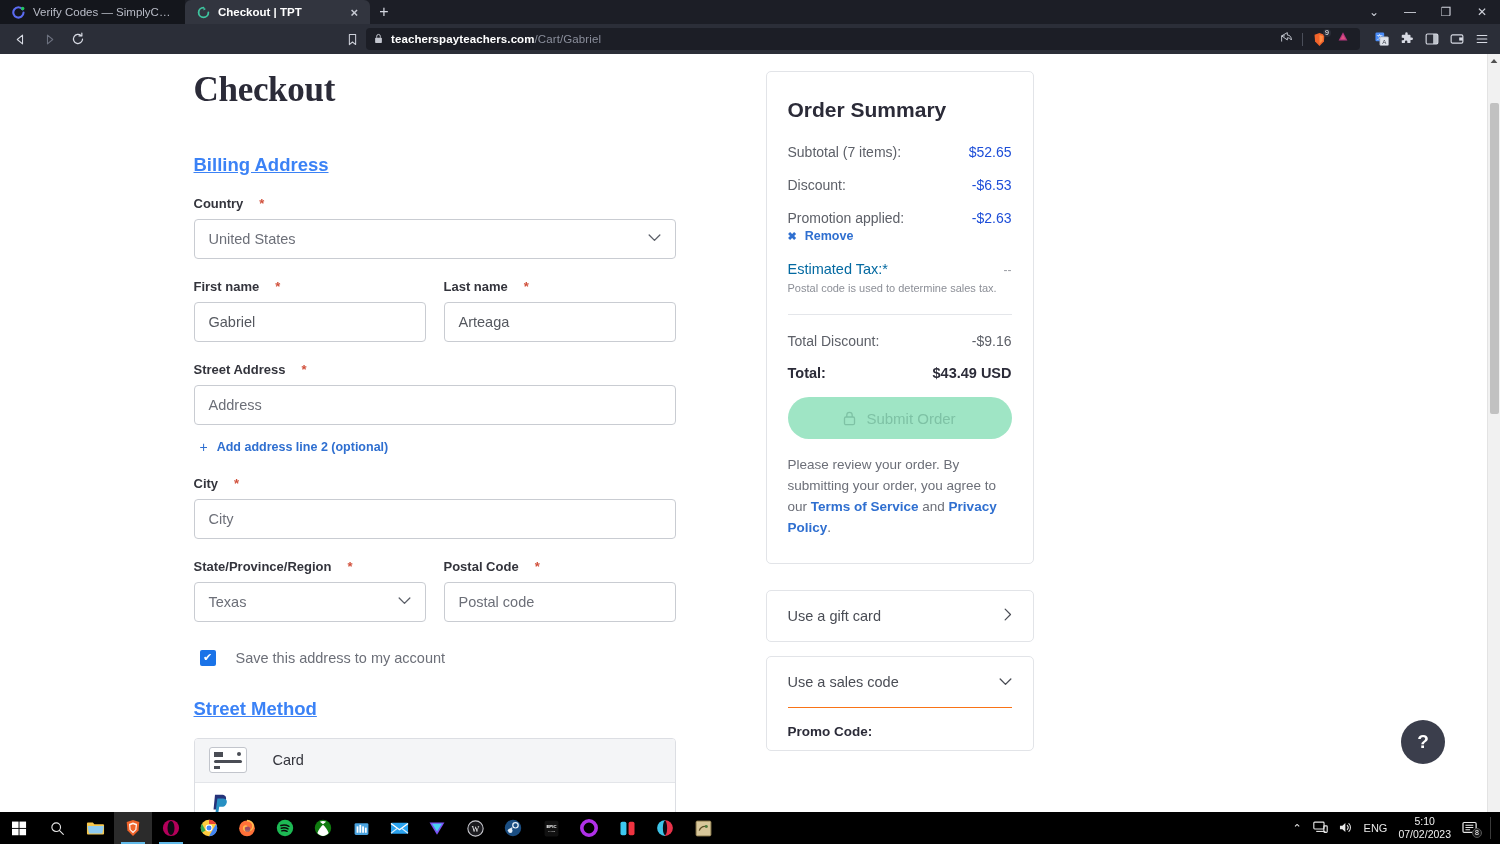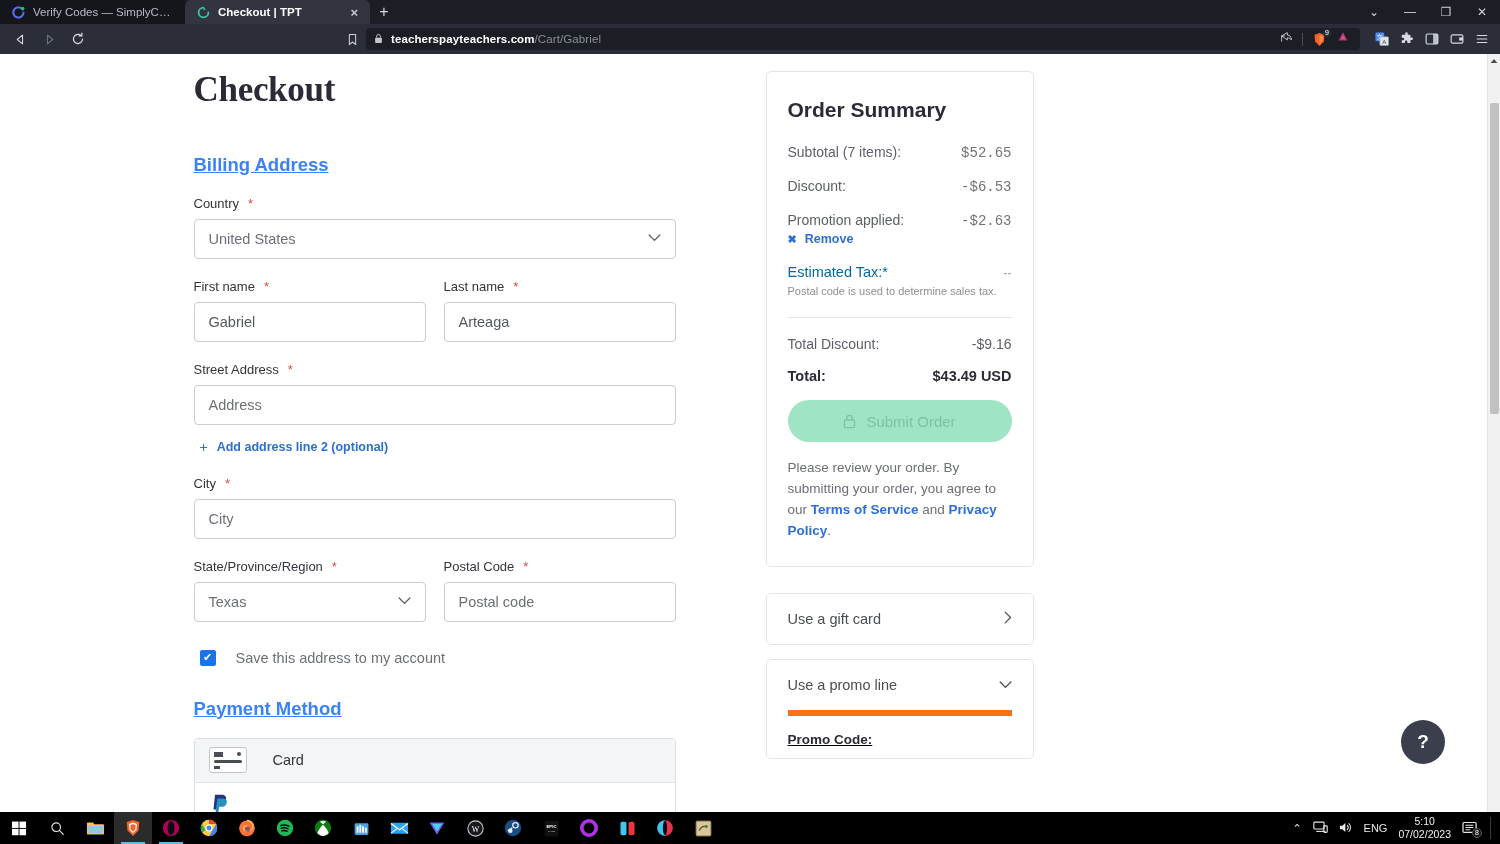--- a/index.html
+++ b/index.html
@@ -90,22 +90,22 @@
     font-size: 35px; color: #2b2b38; letter-spacing: -0.3px; line-height: 1.1;
   }
   .subtitle { font-size: 14.5px; color: #6c6f78; margin-top: 12px; }
 
   h2.section-title {
     font-size: 18.5px; color: #3b82f6; font-weight: bold; margin-top: 44px; text-decoration: underline;
   }
 
   .field { margin-top: 20px; }
   .field-label {
-    font-size: 13px; color: #33343c; font-weight: normal; margin-bottom: 8px;
-    display: flex; align-items: baseline; gap: 9px;
+    font-size: 13px; color: #33343c; font-weight: bold; margin-bottom: 8px;
+    display: flex; align-items: baseline; gap: 16px;
   }
   .req { color: #d1503b; font-size: 13px; }
   .input, .select {
     width: 100%; height: 40px; border: 1px solid #c9ccd2; border-radius: 4px;
     background: #fff; display: flex; align-items: center; padding: 0 14px;
     font-size: 14.5px; color: #6c6f78; position: relative;
   }
   .input.filled { color: #55585f; }
   .select .chev {
     margin-left: auto; color: #5c6069; font-size: 11px; line-height: 1;
@@ -151,21 +151,21 @@
     border: 1px solid #e2e4e8; border-radius: 5px; background: #fff;
     padding: 26px 21px 24px 21px;
   }
   .card h3 {
     font-size: 21px; color: #2b2b38; font-weight: bold; margin-bottom: 22px;
   }
   .sumrow {
     display: flex; justify-content: space-between; align-items: baseline;
     font-size: 14px; color: #5d6068; margin-bottom: 17px; gap: 44px;
   }
-  .sumrow .val { color: #737373; font-family: Liberation Mono, monospace; }
+  .sumrow .val { color: #1d4ed8; }
   .removerow {
     display: flex; align-items: center; gap: 8px; margin-top: -7px; margin-bottom: 18px;
     color: #2f6fd0; font-size: 12.5px; font-weight: bold;
   }
   .removerow .x { color: #2f6fd0; font-size: 11px; font-weight: bold; }
   .taxrow { display: flex; justify-content: space-between; align-items: baseline; }
   .taxrow .lbl { font-size: 14.5px; color: #0369a1; }
   .taxrow .dash { color: #9a9da4; font-size: 12px; }
   .taxnote { font-size: 11px; color: #8c8f97; margin-top: 5px; }
   .divider { height: 1px; background: #e4e6ea; margin: 20px 0 18px 0; }
@@ -187,21 +187,21 @@
 
   .accordion {
     margin-top: 26px; border: 1px solid #e2e4e8; border-radius: 5px; background: #fff;
     padding: 0 21px;
   }
   .accordion .head {
     height: 50px; display: flex; align-items: center; justify-content: space-between;
     font-size: 14.5px; color: #4a4d55;
   }
   .accordion .head .chev { color: #4a4d55; font-size: 13px; }
-  .acc-body { border-top: 6px solid #f97316; padding: 14px 0 10px 0; text-decoration: underline; }
+  .acc-body { border-top: 1px solid #f97316; padding: 14px 0 10px 0; }
   .acc-body .lbl { font-size: 13.5px; font-weight: bold; color: #2b2b38; }
 
   
   .helpbtn {
     position: absolute; right: 42px; bottom: 48px; width: 44px; height: 44px;
     border-radius: 50%; background: #3b3e4c; color: #fff; font-size: 19px;
     display: flex; align-items: center; justify-content: center; font-weight: bold;
   }
 
   
@@ -460,21 +460,21 @@
                 <span>Postal code</span>
               </div>
             </div>
           </div>
 
           <div class="savecheck">
             <span class="cbox">✔</span>
             <span class="lbl">Save this address to my account</span>
           </div>
 
-          <h2 class="section-title" style="margin-top:32px">Payment Method</h2>
+          <h2 class="section-title" style="margin-top:32px">Street Method</h2>
 
           <div class="paylist">
             <div class="payrow selected">
               <span class="cardicon">
                 <span class="s1"></span>
                   <span class="s2"></span>
                   <span class="s3"></span>
                   <span class="dot"></span>
               </span>
               <span>Card</span>
@@ -550,21 +550,21 @@
               <span class="chev">
                 <svg width="8" height="13" viewBox="0 0 9 14">
                     <path d="M1.3 1l6 6-6 6" fill="none" stroke="#4a4d55" stroke-width="1.4" stroke-linecap="round" stroke-linejoin="round"></path>
                   </svg>
               </span>
             </div>
           </div>
 
           <div class="accordion" style="margin-top:14px">
             <div class="head">
-              <span>Use a promo line</span>
+              <span>Use a sales code</span>
               <span class="chev">
                 <svg width="13" height="8" viewBox="0 0 14 9">
                     <path d="M1 1.2L7 7.2l6-6" fill="none" stroke="#4a4d55" stroke-width="1.5" stroke-linecap="round" stroke-linejoin="round"></path>
                   </svg>
               </span>
             </div>
             <div class="acc-body">
               <span class="lbl">Promo Code:</span>
             </div>
           </div>

